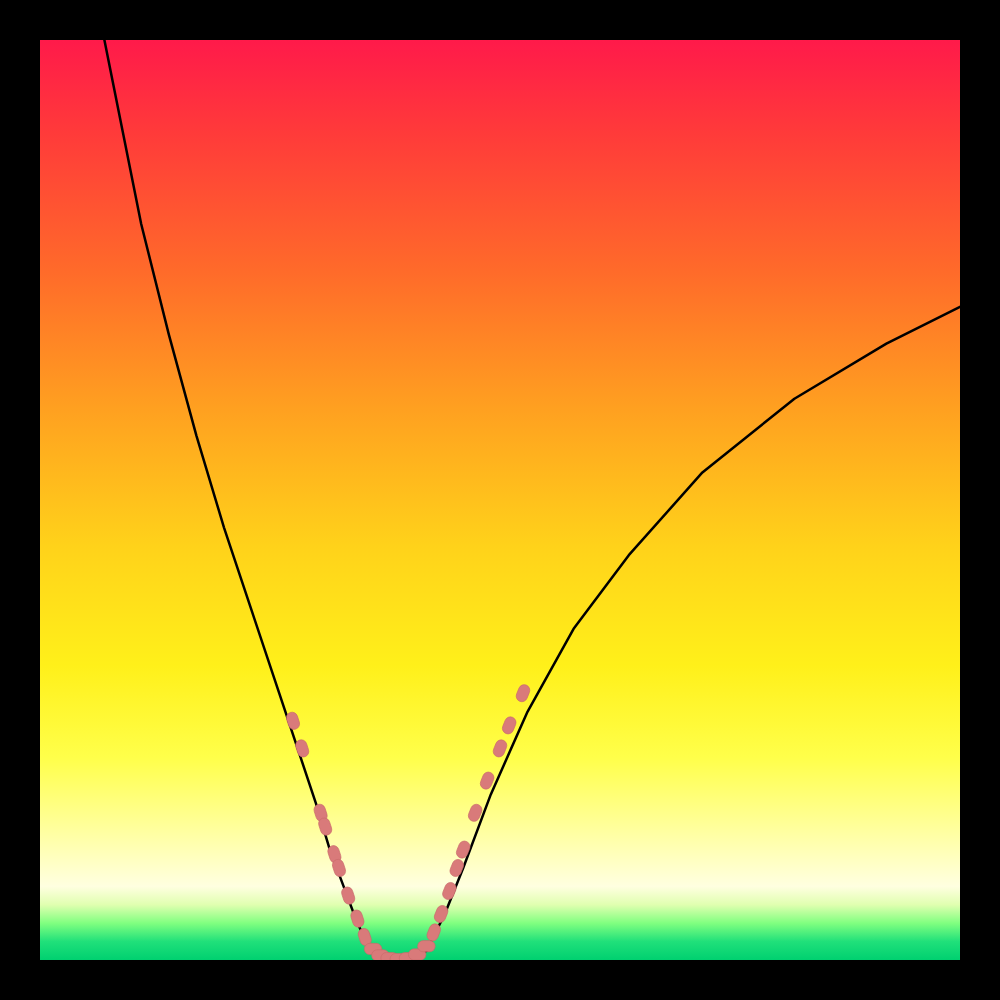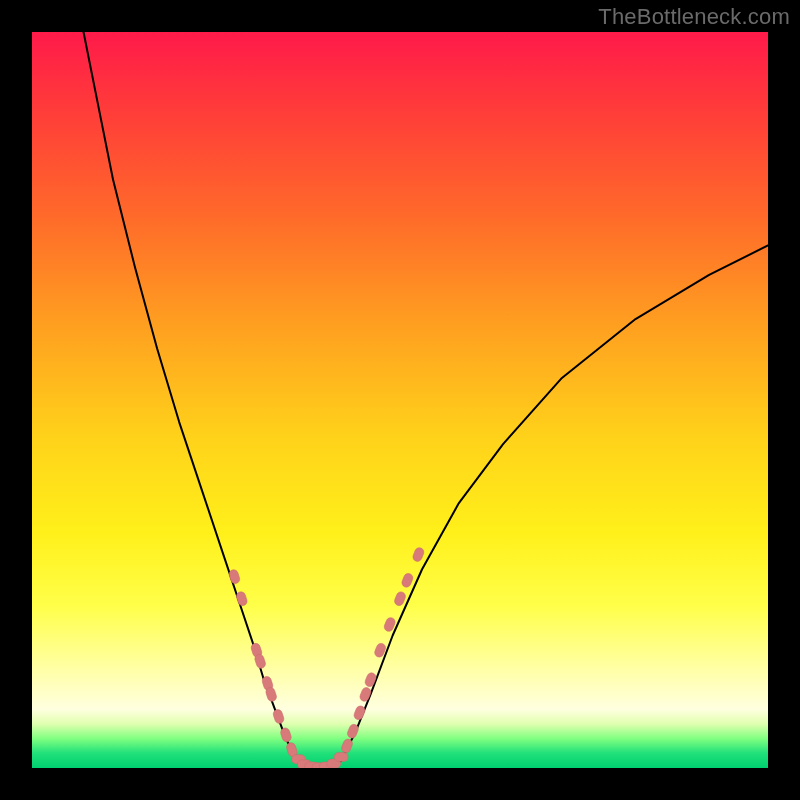--- a/index.html
+++ b/index.html
@@ -104,14 +104,13 @@
           <rect x="326.41" y="657.90" width="14" height="9" rx="4.5" transform="rotate(-68 333.41 662.40)"></rect>
           <rect x="331.56" y="643.18" width="14" height="9" rx="4.5" transform="rotate(-68 338.56 647.68)"></rect>
           <rect x="341.13" y="613.74" width="14" height="9" rx="4.5" transform="rotate(-68 348.13 618.24)"></rect>
           <rect x="350.70" y="587.98" width="14" height="9" rx="4.5" transform="rotate(-68 357.70 592.48)"></rect>
           <rect x="361.00" y="562.22" width="14" height="9" rx="4.5" transform="rotate(-68 368.00 566.72)"></rect>
           <rect x="368.36" y="543.82" width="14" height="9" rx="4.5" transform="rotate(-68 375.36 548.32)"></rect>
           <rect x="379.40" y="518.06" width="14" height="9" rx="4.5" transform="rotate(-68 386.40 522.56)"></rect>
         </g>
     </svg>
   </div>
-  <div class="watermark">TheBottleneck.com</div>
 </div>
 
 </body></html>

